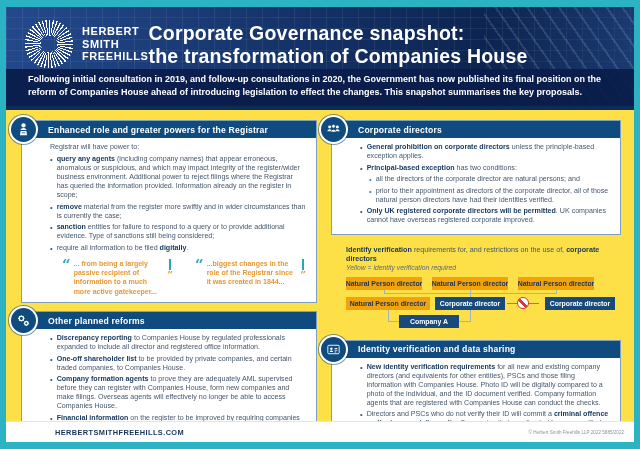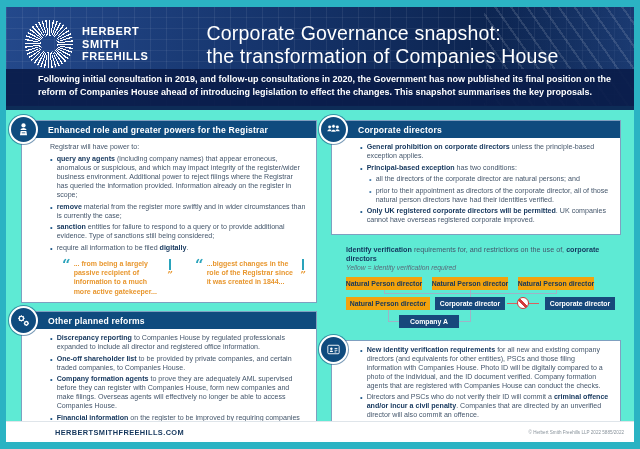--- a/index.html
+++ b/index.html
@@ -19,28 +19,28 @@
   .header::after { content:""; position:absolute; top:0; right:0; width:150px; height:100%;
       background: repeating-linear-gradient(55deg, rgba(255,255,255,.12) 0 2px, transparent 2px 13px),
                   linear-gradient(90deg, transparent, rgba(40,80,150,.55)); }
   .header-top { position:relative; z-index:2; display:flex; align-items:flex-start; padding:12px 10px 0 18px; }
   .logo { display:flex; align-items:center; }
   .sunburst { width:50px; height:50px; border-radius:50%;
       background: repeating-conic-gradient(#ffffff 0deg 3.5deg, transparent 3.5deg 9deg);
       -webkit-mask: radial-gradient(circle, transparent 0 8px, #000 8.5px 24px, transparent 24.5px);
       mask: radial-gradient(circle, transparent 0 8px, #000 8.5px 24px, transparent 24.5px); }
   .logo-text { margin-left:8px; color:#fff; font-weight:bold; font-size:11px; line-height:1.18; letter-spacing:.6px; }
-  .title { margin-left:58px; margin-top:3px; color:#fff; font-size:19.5px; font-weight:normal; line-height:1.17; letter-spacing:.2px; }
+  .title { margin-top:3px; color:#fff; font-size:19.5px; font-weight:bold; line-height:1.17; letter-spacing:.2px; }
   .intro-band { position:absolute; z-index:3; left:0; right:0; bottom:0; height:37px;
       background:rgba(10,28,74,.92); color:#fff; font-size:9px; font-weight:600;
-      line-height:1.45; padding:4px 14px 0 32px; }
+      line-height:1.45; padding:4px 14px 0 22px; }
   .divider { height:4px; flex:0 0 4px; background:#0d2c57; }
 
   
-  .content { flex:1 1 auto; background:#5eead4; display:flex; padding:10px 13px 0 15px; overflow:hidden; }
+  .content { flex:1 1 auto; background:#fde047; display:flex; padding:10px 13px 0 15px; overflow:hidden; }
   .col-left  { width:296px; flex:0 0 296px; margin-right:14px; }
   .col-right { width:290px; flex:0 0 290px; }
 
   .panel { position:relative; background:#fff; border:1px solid #7fa0c0; margin-bottom:8px; }
   .panel-head { background:#0f4b7e; height:17px; display:flex; align-items:center;
       padding-left:26px; color:#fff; font-size:8.6px; font-weight:bold; letter-spacing:.2px; }
   .panel-icon { position:absolute; left:-13px; top:-6px; width:29px; height:29px; border-radius:50%;
       background:#0f4b7e; border:2px solid #fff; box-shadow:0 0 0 1px rgba(15,75,126,.55);
       display:flex; align-items:center; justify-content:center; z-index:4; }
   .panel-icon svg { width:17px; height:17px; }
@@ -265,20 +265,21 @@
 
         <div class="panel">
           <div class="panel-icon">
             <svg viewBox="0 0 24 24" fill="none" stroke="#fff" stroke-width="1.3">
               <rect x="4" y="6" width="16" height="12" rx="1.5"></rect>
               <circle cx="9" cy="11" r="1.7" fill="#fff" stroke="none"></circle>
               <path d="M6.6 15.5c.4-1.3 1.3-2 2.4-2s2 .7 2.4 2z" fill="#fff" stroke="none"></path>
               <path d="M13.5 10.5h4M13.5 13h4M13.5 15.5h2.5"></path>
             </svg>
           </div>
+          <div class="panel-head">Identity verification and data sharing</div>
           <div class="panel-body">
             <div class="bullet">
                 <span class="dot">•</span>
                 <div class="btxt"><span class="b">New identity verification requirements</span><span> for all new and existing company directors (and equivalents for other entities), PSCs and those filing information with Companies House. Photo ID will be digitally compared to a photo of the individual, and the ID document verified. Company formation agents that are registered with Companies House can conduct the checks.</span></div>
               </div>
             <div class="bullet">
                 <span class="dot">•</span>
                 <div class="btxt"><span>Directors and PSCs who do not verify their ID will commit a </span><span class="b">criminal offence and/or incur a civil penalty</span><span>. Companies that are directed by an unverified director will also commit an offence.</span></div>
               </div>
 

